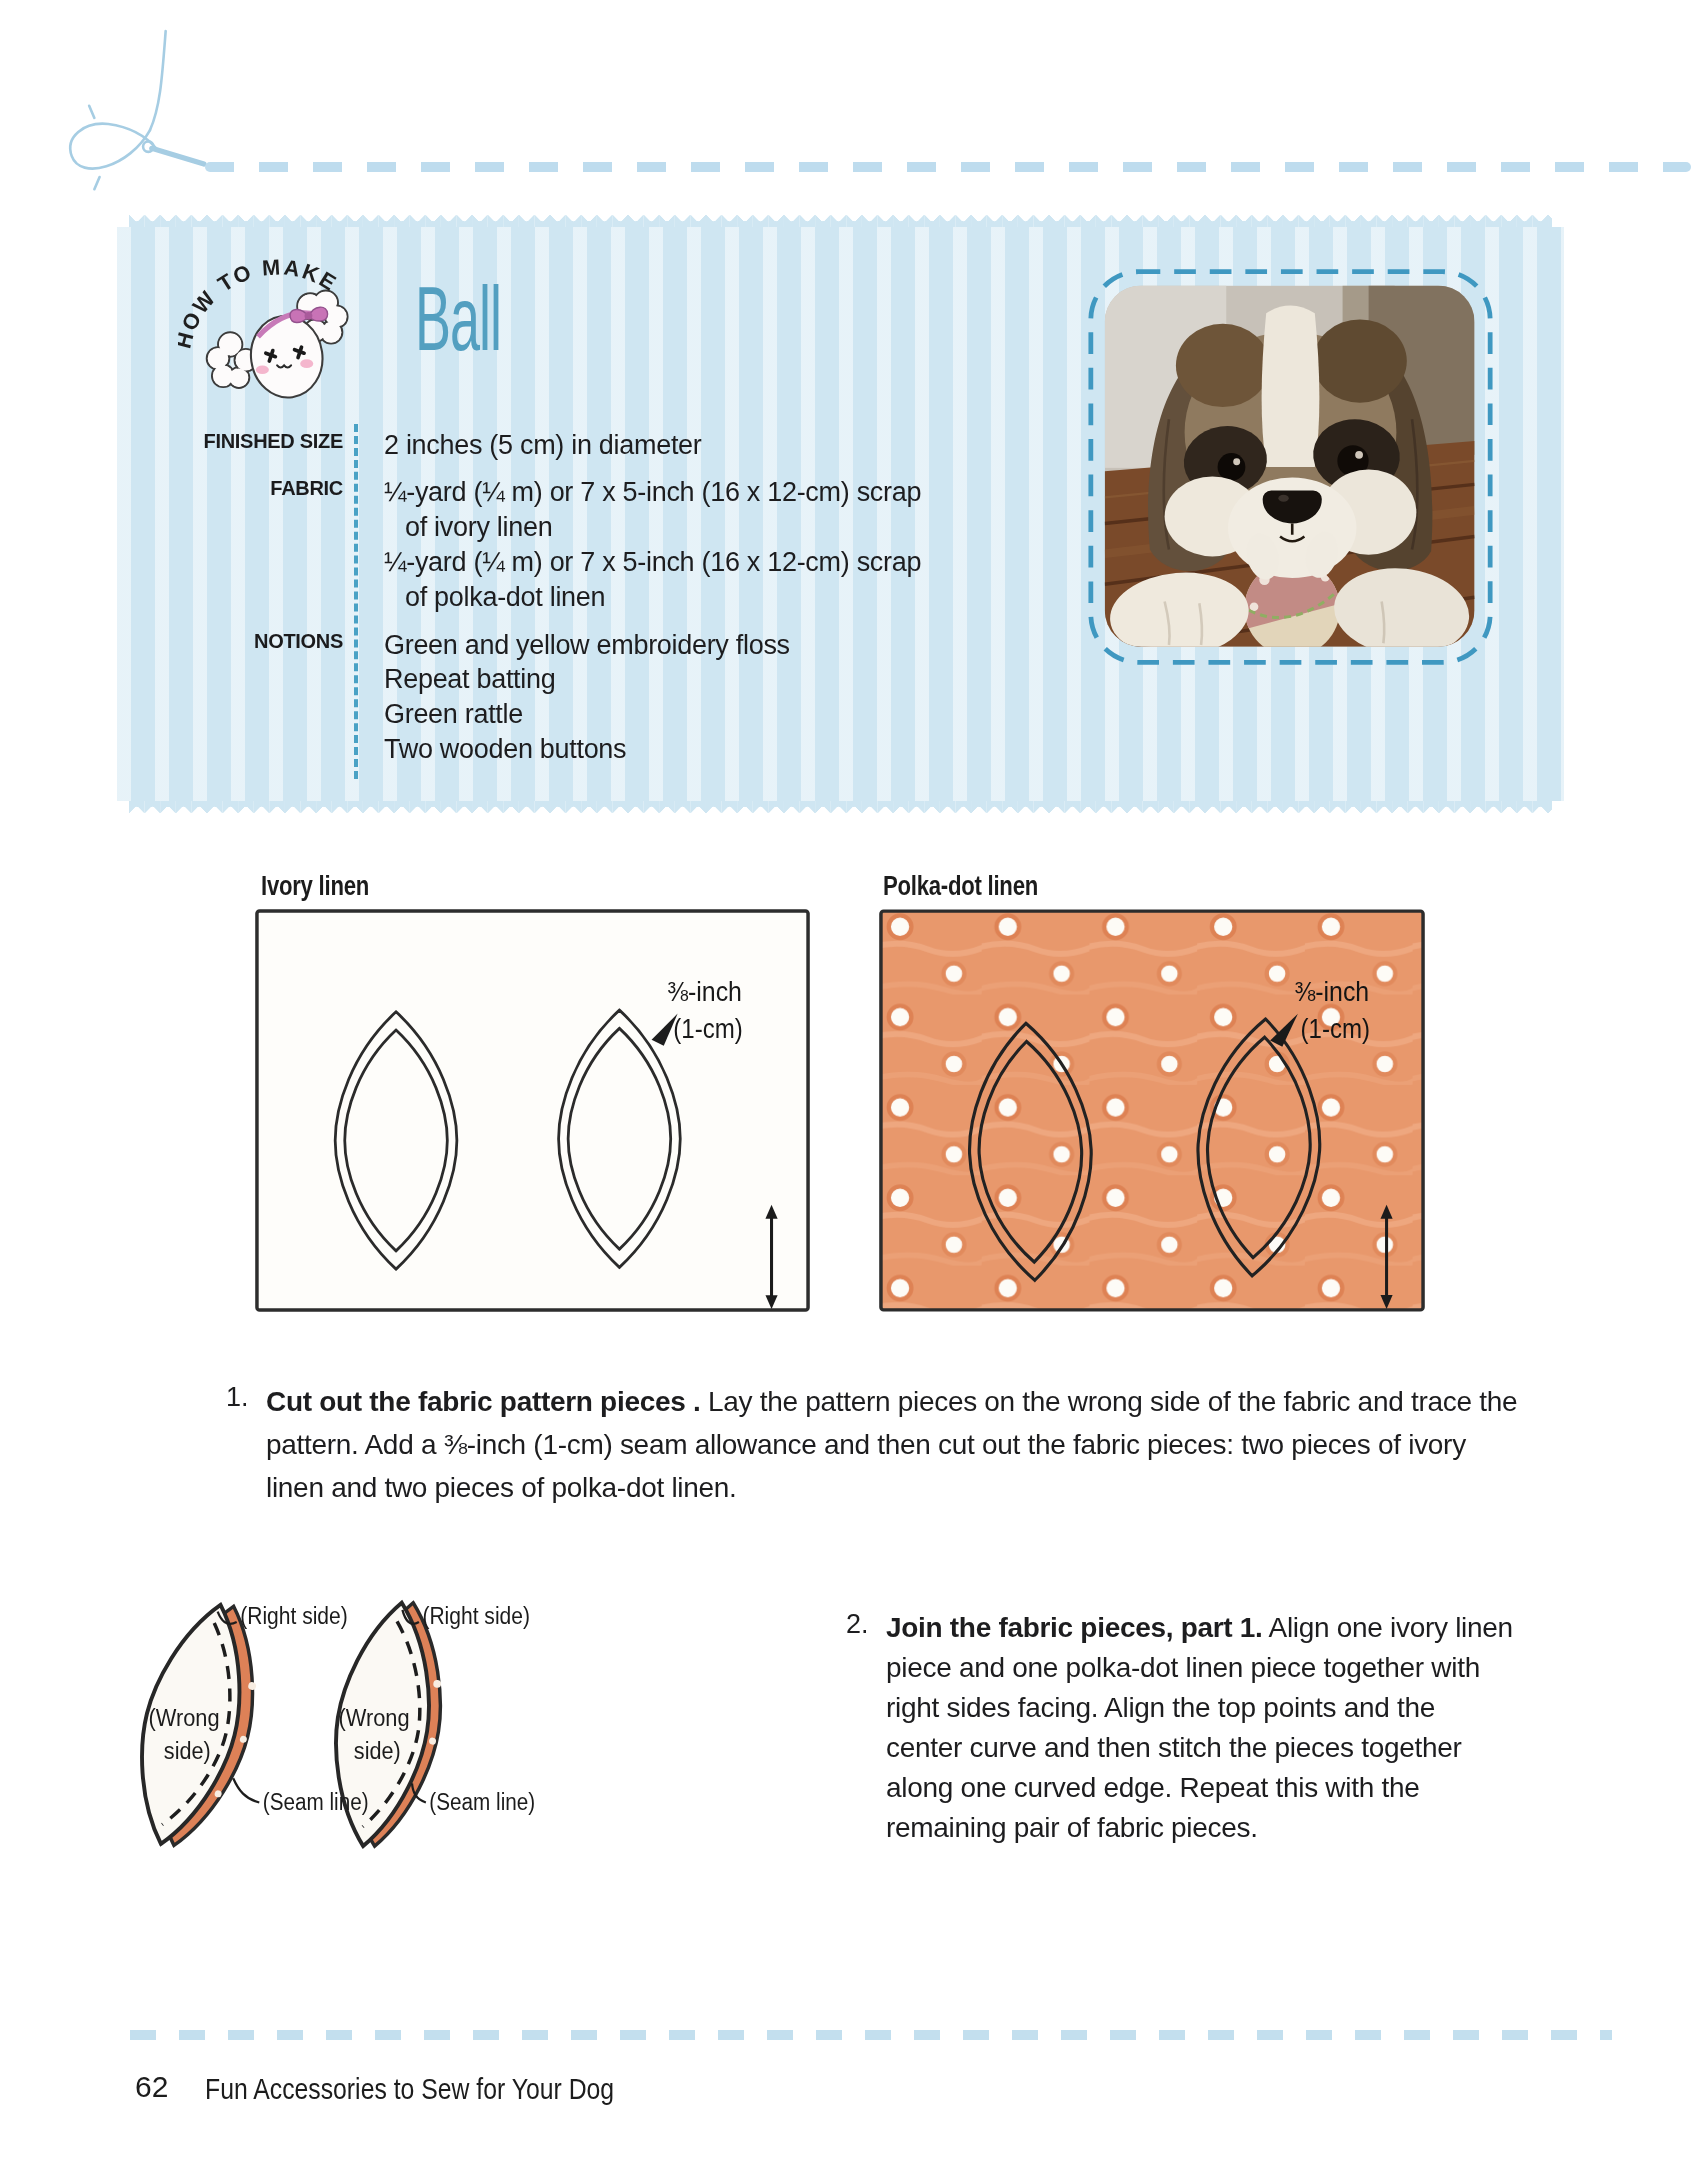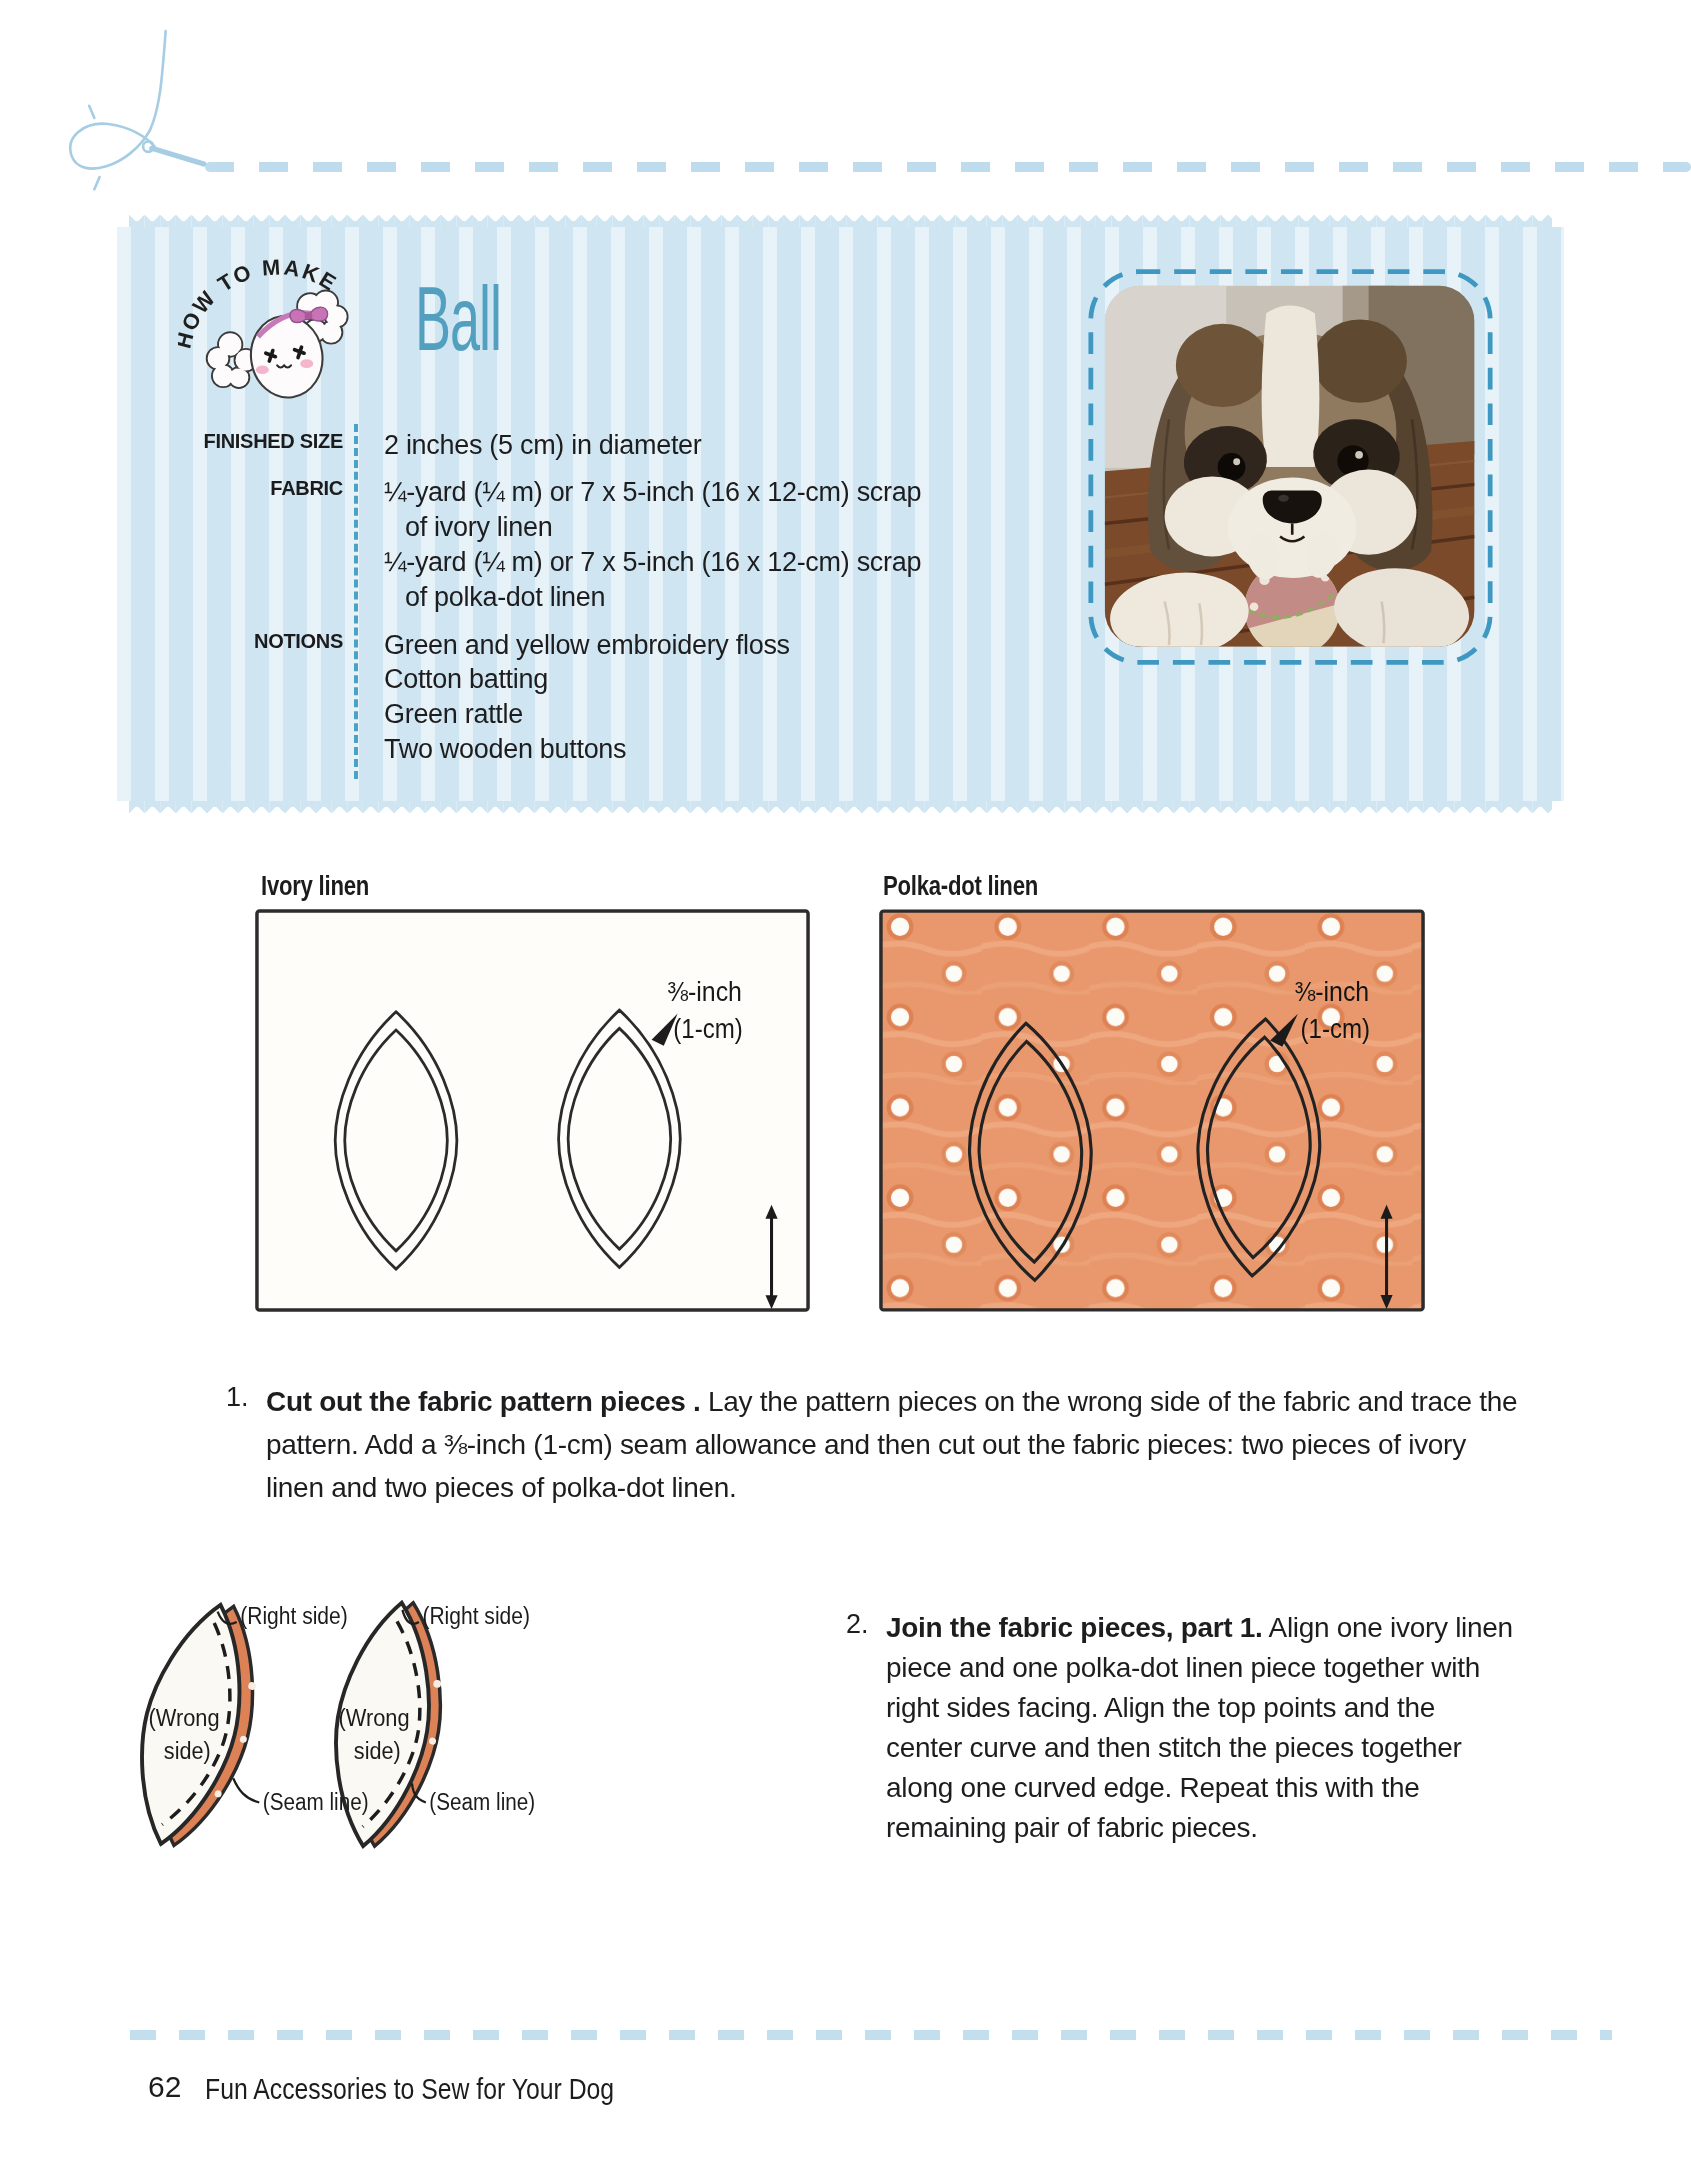--- a/index.html
+++ b/index.html
@@ -154,21 +154,21 @@
   <div class="spec-label" style="top:215px;">FINISHED SIZE</div>
   <div class="spec-label" style="top:262px;">FABRIC</div>
   <div class="spec-label" style="top:415px;">NOTIONS</div>
   <div class="spec-divider"></div>
   <div class="spec-value" style="top:215px;">2 inches (5 cm) in diameter</div>
   <div class="spec-value" style="top:262px;">¼-yard (¼ m) or 7 x 5-inch (16 x 12-cm) scrap</div>
   <div class="spec-value indent" style="top:297px;">of ivory linen</div>
   <div class="spec-value" style="top:332px;">¼-yard (¼ m) or 7 x 5-inch (16 x 12-cm) scrap</div>
   <div class="spec-value indent" style="top:367px;">of polka-dot linen</div>
   <div class="spec-value" style="top:415px;">Green and yellow embroidery floss</div>
-  <div class="spec-value" style="top:449px;">Cotton batting</div>
+  <div class="spec-value" style="top:449px;">Repeat batting</div>
   <div class="spec-value" style="top:484px;">Green rattle</div>
   <div class="spec-value" style="top:519px;">Two wooden buttons</div>
 
   <svg class="abs" style="left:965px;top:48px;" width="417" height="408" viewBox="0 0 480 470">
     <defs>
       <clipPath id="photoClip">
           <rect x="26" y="26" width="426" height="416" rx="42"></rect>
         </clipPath>
     </defs>
     <g clip-path="url(#photoClip)">
@@ -339,15 +339,15 @@
     <text x="372" y="247" textLength="122" lengthAdjust="spacingAndGlyphs">(Seam line)</text>
   </g>
 </svg>
 
 <div class="abs step-num" style="left:846px;top:1609px;">2.</div>
 <div class="abs step-text lh2" style="left:886px;top:1608px;width:630px;">
   <span class="lead">Join the fabric pieces, part 1.</span><span> Align one ivory linen piece and one polka-dot linen piece together with right sides facing. Align the top points and the center curve and then stitch the pieces together along one curved edge. Repeat this with the remaining pair of fabric pieces.</span>
 </div>
 
 <div class="abs stitch-footer" style="left:130px;top:2030px;width:1482px;"></div>
-<div class="abs footer-num" style="left:148px;top:2070px;text-align:right;">62</div>
+<div class="abs footer-num" style="left:135px;top:2070px;text-align:right;">62</div>
 <div class="abs footer-title" style="left:205px;top:2072px;">Fun Accessories to Sew for Your Dog</div>
 
 
 </body></html>

